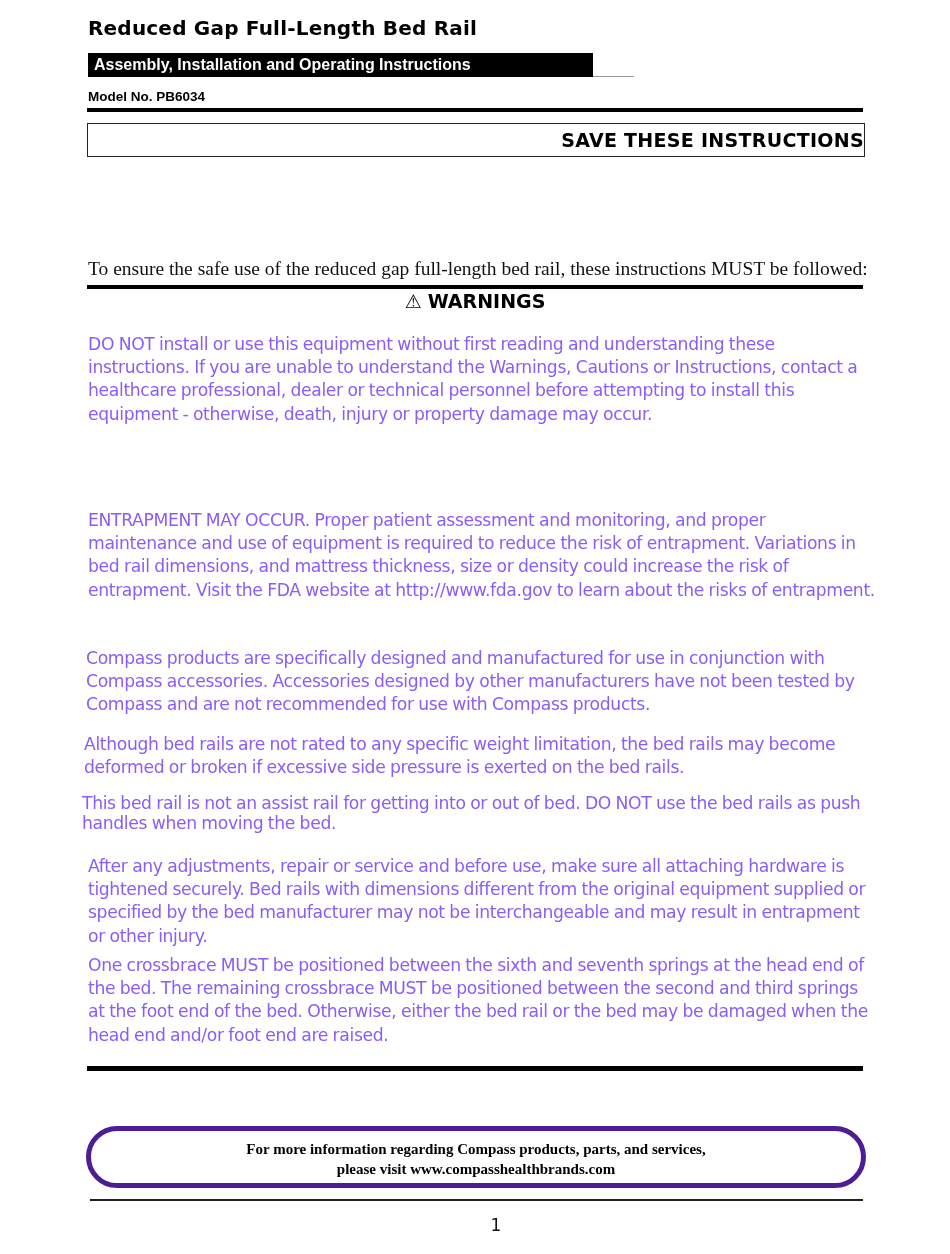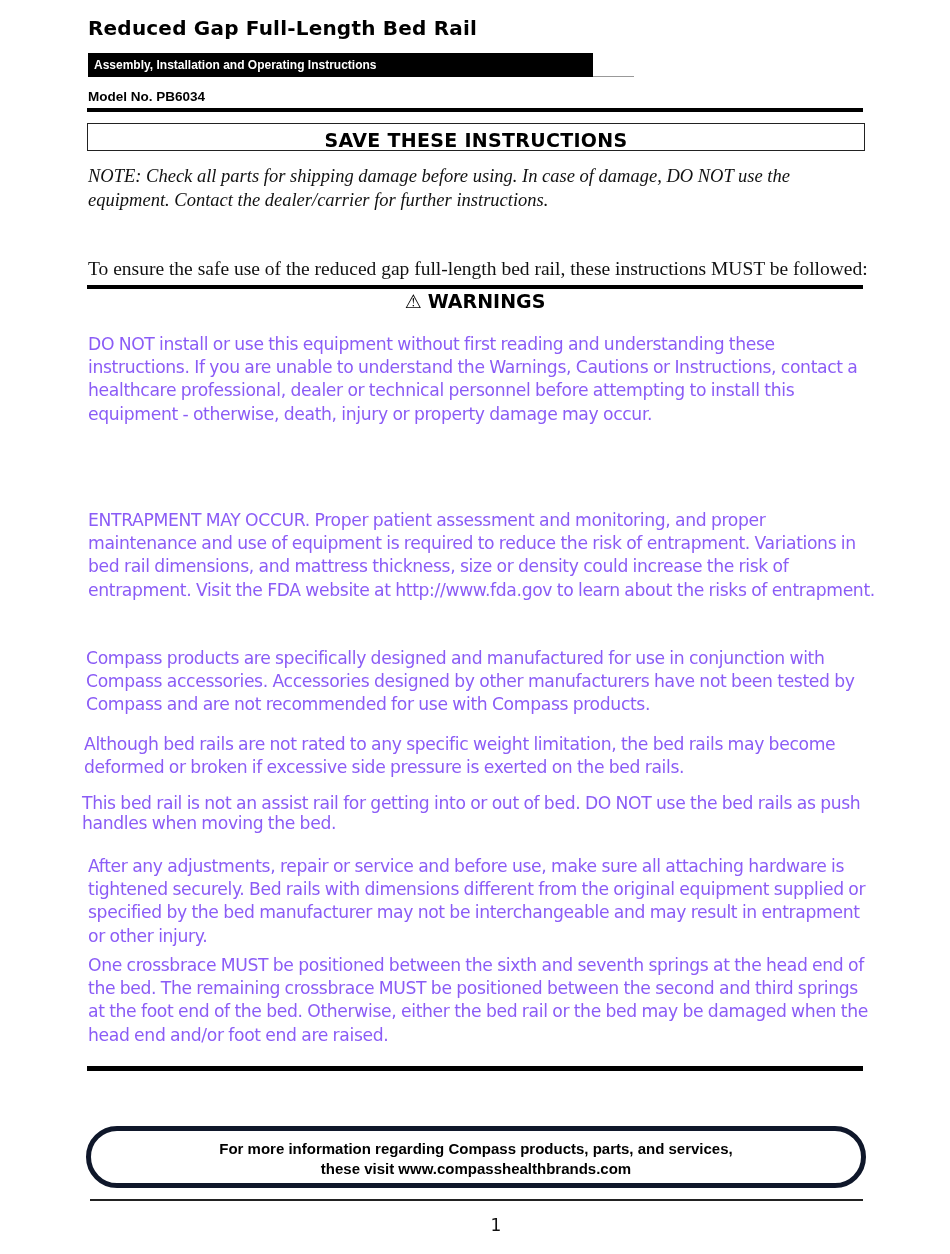--- a/index.html
+++ b/index.html
@@ -7,37 +7,37 @@
     .page { position: absolute; left: 0; top: 0; width: 950px; height: 1254px; border-radius: 22px; }
 
     .title {
       position: absolute; left: 88px; top: 16px;
       font-family: "DejaVu Sans", sans-serif; font-weight: bold;
       font-size: 20px; letter-spacing: 0.2px; color: #000;
     }
     .subtitle-bar {
       position: absolute; left: 88px; top: 53px; width: 505px; height: 24px;
       background: #000; color: #fff;
-      font-family: "Liberation Sans", sans-serif; font-weight: bold; font-size: 12px;
+      font-family: "Liberation Sans", sans-serif; font-weight: bold; font-size: 16px;
       line-height: 24px; padding-left: 6px; box-sizing: border-box;
     }
     .subtitle-tail {
       position: absolute; left: 593px; top: 76px; width: 41px; height: 1px; background: #999;
     }
     .model {
       position: absolute; left: 88px; top: 89px;
       font-family: "Liberation Sans", sans-serif; font-weight: bold; font-size: 13.5px; color: #000; text-align: right;
     }
     .rule-thick {
       position: absolute; left: 87px; width: 776px; height: 4px; background: #000;
     }
     .save-box {
-      position: absolute; left: 87px; top: 123px; width: 778px; height: 28px;
+      position: absolute; left: 87px; top: 123px; width: 778px; height: 34px;
       border: 1px solid #222; box-sizing: border-box;
-      text-align: center; font-family: "DejaVu Sans", sans-serif; font-weight: bold;
+      text-align: right; font-family: "DejaVu Sans", sans-serif; font-weight: bold;
       font-size: 19px; line-height: 32px; letter-spacing: 0.3px; color: #000;
     }
     .note {
       position: absolute; left: 88px; top: 164px; width: 780px;
       font-family: "Liberation Serif", serif; font-style: italic; font-size: 18.5px;
       line-height: 24px; color: #111;
     }
     .intro {
       position: absolute; left: 88px; top: 221px; width: 780px;
       font-family: "Liberation Serif", serif; font-size: 19.5px;
@@ -48,22 +48,22 @@
       font-family: "DejaVu Sans", sans-serif; font-weight: bold; font-size: 19px; color: #000;
     }
     .warn-head .tri { font-weight: normal; font-size: 19px; margin-right: 6px; }
     .para {
       position: absolute; width: 790px;
       font-family: "DejaVu Sans", sans-serif; font-size: 17.2px;
       line-height: 23.2px; color: #8b5cf6; letter-spacing: -0.35px; word-spacing: -0.5px;
     }
     .info-pill {
       position: absolute; left: 86px; top: 1126px; width: 780px; height: 62px;
-      border: 5px solid #0f172a; border-radius: 36px; box-sizing: border-box;
-      text-align: center; font-family: Liberation Sans, sans-serif; font-weight: bold;
+      border: 5px solid #4c1d95; border-radius: 36px; box-sizing: border-box;
+      text-align: center; font-family: Liberation Serif, serif; font-weight: bold;
       font-size: 15px; line-height: 20px; padding-top: 8px; color: #000;
     }
     .rule-thin {
       position: absolute; left: 90px; top: 1199px; width: 773px; height: 2px; background: #222;
     }
     .page-number {
       position: absolute; left: 0; top: 1215px; width: 992px; text-align: center;
       font-family: "DejaVu Sans", sans-serif; font-size: 17px; color: #111;
     }
   </style>
@@ -74,40 +74,39 @@
 
   <div class="title">Reduced Gap Full-Length Bed Rail</div>
   <div class="subtitle-bar">Assembly, Installation and Operating Instructions</div>
   <div class="subtitle-tail"></div>
   <div class="model">Model No. PB6034</div>
 
   <div class="rule-thick" style="top:108px;"></div>
 
   <div class="save-box">SAVE THESE INSTRUCTIONS</div>
 
-  <div class="note">NOTE: Check all parts for shipping damage before using. In case of damage, DO NOT use the equipment. Contact the dealer/carrier for further instructions.</div>
   <div class="intro">To ensure the safe use of the reduced gap full-length bed rail, these instructions MUST be followed:</div>
 
   <div class="rule-thick" style="top:285px;"></div>
 
   <div class="warn-head">
     <span class="tri">⚠</span><span>WARNINGS</span>
   </div>
 
   <div class="para" style="left:88px; top:333px;">DO NOT install or use this equipment without first reading and understanding these instructions. If you are unable to understand the Warnings, Cautions or Instructions, contact a healthcare professional, dealer or technical personnel before attempting to install this equipment - otherwise, death, injury or property damage may occur.</div>
   <div class="para" style="left:88px; top:509px;">ENTRAPMENT MAY OCCUR. Proper patient assessment and monitoring, and proper maintenance and use of equipment is required to reduce the risk of entrapment. Variations in bed rail dimensions, and mattress thickness, size or density could increase the risk of entrapment. Visit the FDA website at http://www.fda.gov to learn about the risks of entrapment.</div>
   <div class="para" style="left:86px; top:647px; width:800px;">Compass products are specifically designed and manufactured for use in conjunction with Compass accessories. Accessories designed by other manufacturers have not been tested by Compass and are not recommended for use with Compass products.</div>
   <div class="para" style="left:84px; top:733px; width:790px;">Although bed rails are not rated to any specific weight limitation, the bed rails may become deformed or broken if excessive side pressure is exerted on the bed rails.</div>
   <div class="para" style="left:82px; top:793px; width:790px; line-height:20px;">This bed rail is not an assist rail for getting into or out of bed. DO NOT use the bed rails as push handles when moving the bed.</div>
   <div class="para" style="left:88px; top:855px;">After any adjustments, repair or service and before use, make sure all attaching hardware is tightened securely. Bed rails with dimensions different from the original equipment supplied or specified by the bed manufacturer may not be interchangeable and may result in entrapment or other injury.</div>
   <div class="para" style="left:88px; top:954px;">One crossbrace MUST be positioned between the sixth and seventh springs at the head end of the bed. The remaining crossbrace MUST be positioned between the second and third springs at the foot end of the bed. Otherwise, either the bed rail or the bed may be damaged when the head end and/or foot end are raised.</div>
 
   <div class="rule-thick" style="top:1066px; height:5px;"></div>
 
   <div class="info-pill">
     <div>For more information regarding Compass products, parts, and services,</div>
-    <div>these visit www.compasshealthbrands.com</div>
+    <div>please visit www.compasshealthbrands.com</div>
   </div>
 
   <div class="rule-thin"></div>
   <div class="page-number">1</div>
 
 </div>
 
 </body></html>

